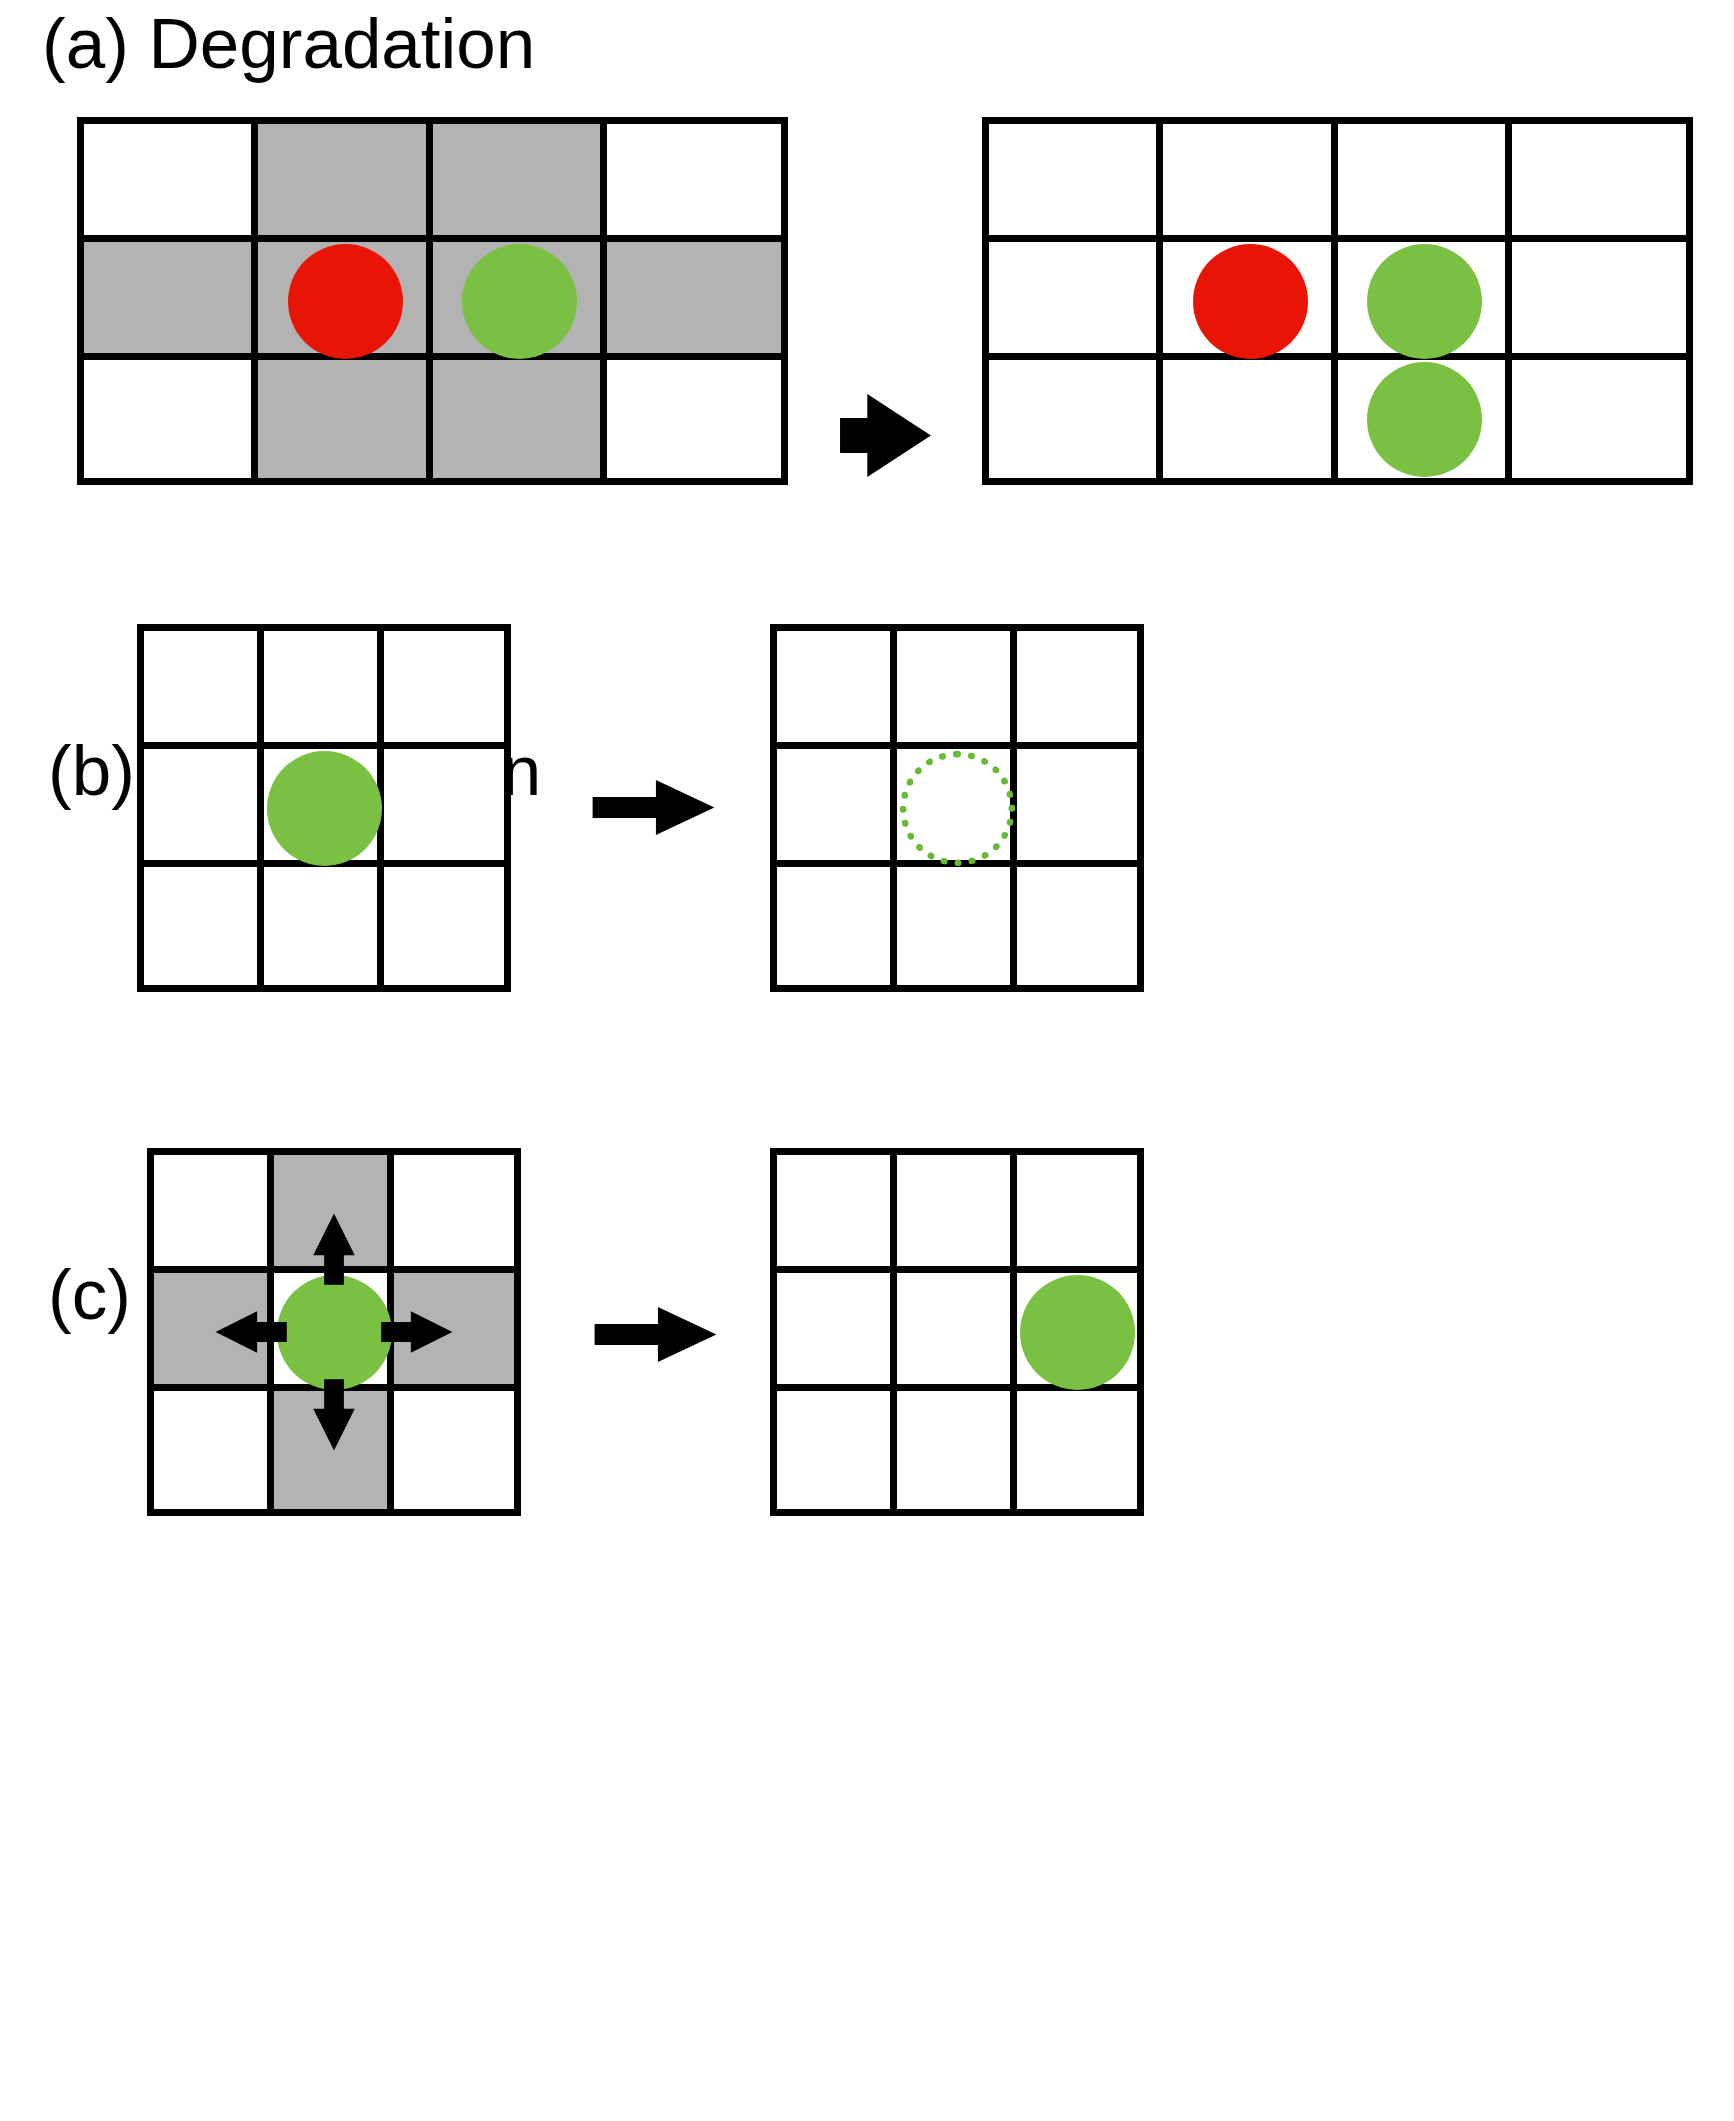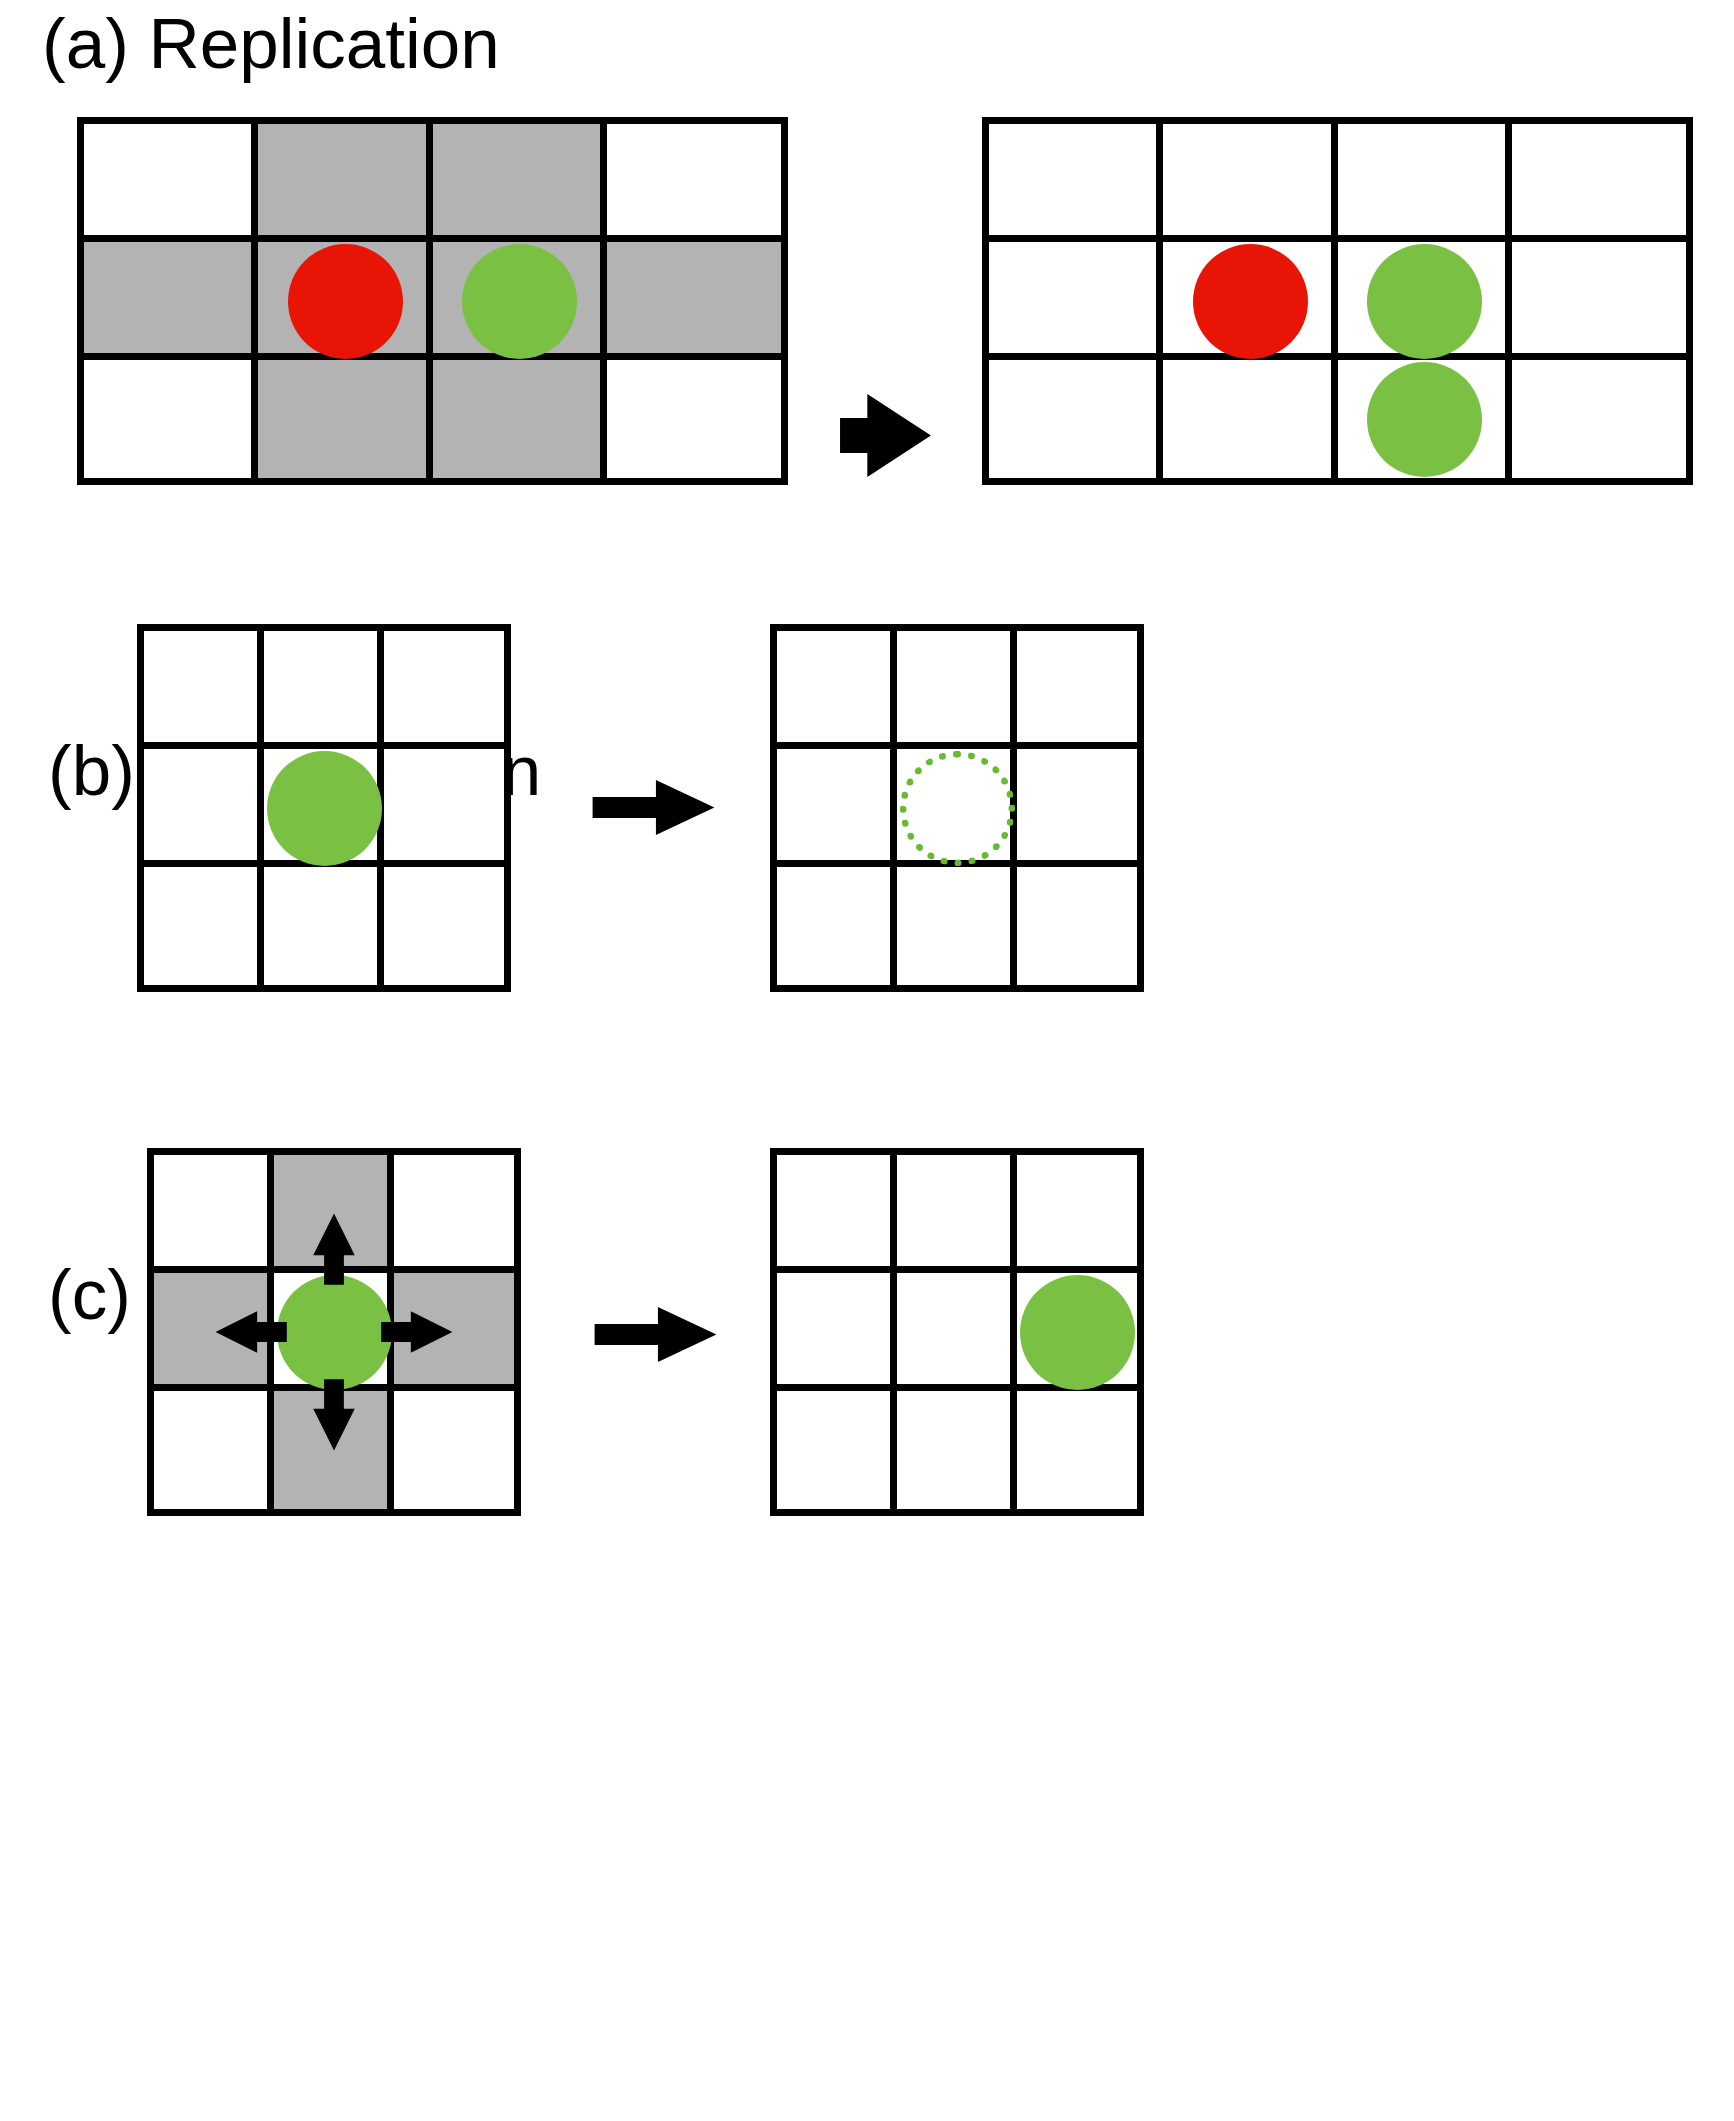--- a/index.html
+++ b/index.html
@@ -62,21 +62,21 @@
   }
   .dir-arrow {
     position: absolute;
     overflow: visible;
   }
 </style>
 </head>
 <body>
 
 <div id="figure-root">
-    <div class="panel-title" style="left: 42px; top: 8px;">(a) Replication</div>
+    <div class="panel-title" style="left: 42px; top: 8px;">(a) Degradation</div>
     <div class="grid" style="left: 77px; top: 117px; width: 711px; height: 368px; border-color: rgb(0, 0, 0); grid-template-columns: repeat(4, 1fr); grid-template-rows: repeat(3, 1fr);">
       <div class="cell" style="border-color: rgb(0, 0, 0);"></div>
       <div class="cell gray" style="background: rgb(179, 179, 179); border-color: rgb(0, 0, 0);"></div>
       <div class="cell gray" style="background: rgb(179, 179, 179); border-color: rgb(0, 0, 0);"></div>
       <div class="cell last-col" style="border-color: rgb(0, 0, 0);"></div>
       <div class="cell gray" style="background: rgb(179, 179, 179); border-color: rgb(0, 0, 0);"></div>
       <div class="cell gray" style="background: rgb(179, 179, 179); border-color: rgb(0, 0, 0);"></div>
       <div class="cell gray" style="background: rgb(179, 179, 179); border-color: rgb(0, 0, 0);"></div>
       <div class="cell gray last-col" style="background: rgb(179, 179, 179); border-color: rgb(0, 0, 0);"></div>
       <div class="cell last-row" style="border-color: rgb(0, 0, 0);"></div>

